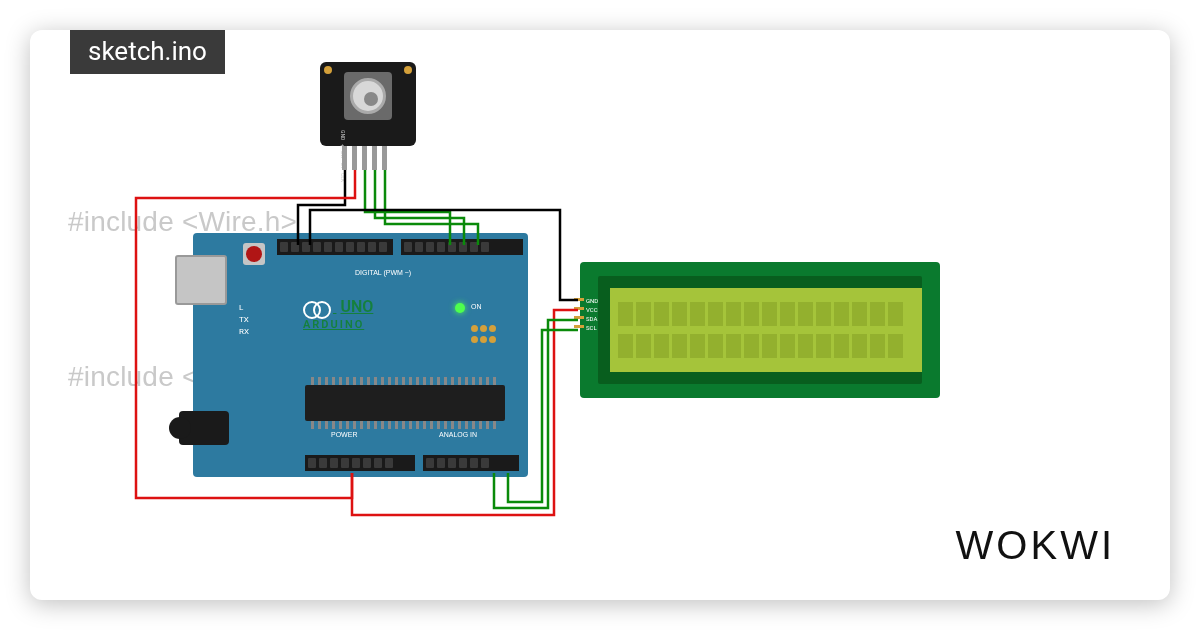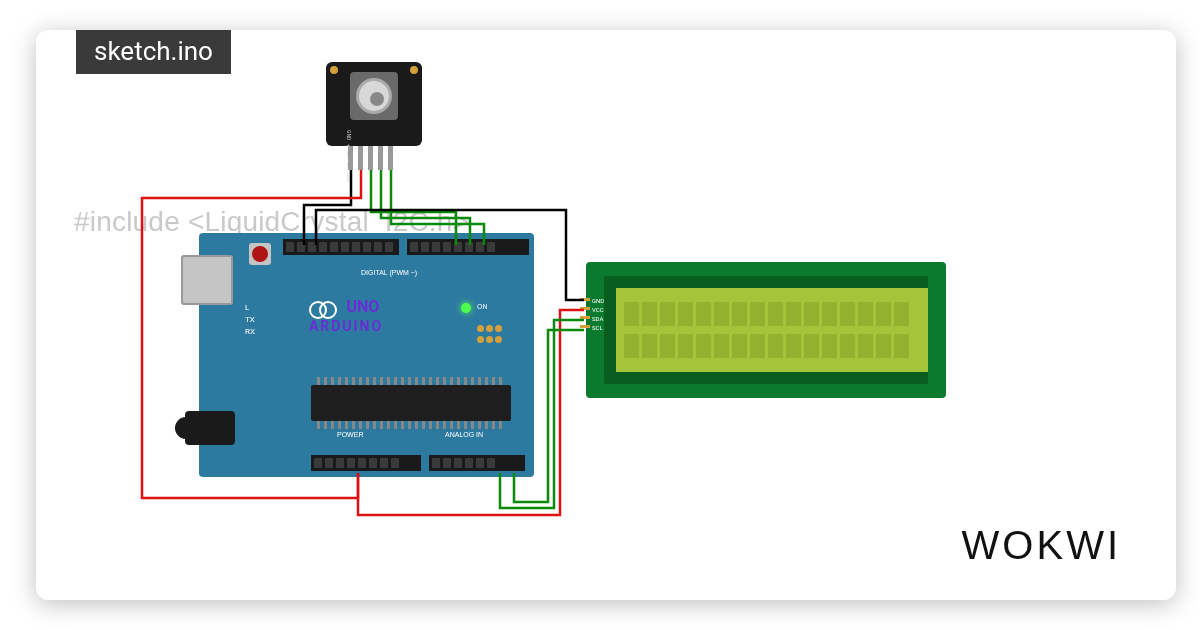--- a/index.html
+++ b/index.html
@@ -6,21 +6,21 @@
   body {
     width: 1200px;
     height: 630px;
     background: #fff;
     font-family: -apple-system, BlinkMacSystemFont, "Segoe UI", Roboto, sans-serif;
     position: relative;
     overflow: hidden;
   }
   .frame {
     position: absolute;
-    left: 36px;
+    left: 30px;
     top: 30px;
     width: 1140px;
     height: 570px;
     background: #fff;
     border-radius: 12px;
     box-shadow: 0 4px 24px rgba(0,0,0,0.25);
     overflow: hidden;
   }
   .tab {
     position: absolute;
@@ -187,23 +187,24 @@
     position: absolute;
     left: 280px; top: 88px;
     width: 10px; height: 10px;
     background: #4eff4e;
     border-radius: 50%;
     box-shadow: 0 0 6px #4eff4e;
   }
   .ard-logo {
     position: absolute;
     left: 128px; top: 82px;
-    color: #6d28d9;
+    color: #15803d;
     font-size: 14px;
     font-weight: 600;
+    text-decoration: underline;
   }
   .ard-logo-rings {
     display: inline-block;
     width: 30px; height: 14px;
     position: relative;
     vertical-align: middle;
   }
   .ard-logo-rings::before,
   .ard-logo-rings::after {
     content: "";
@@ -351,20 +352,21 @@
 </head>
 <body>
 
 <div class="frame">
 
   <div class="tab">
     <span>sketch.ino</span>
   </div>
 
   <div class="code-bg">
+    <div>#include &lt;Wire.h&gt;</div>
     <div>#include &lt;LiquidCrystal_I2C.h&gt;</div>
     <div></div>
     
     
     
     <div></div>
     
     <div></div>
     
   </div>
@@ -453,21 +455,21 @@
           <span></span>
           <span></span>
           <span></span>
           <span></span>
           <span></span>
       </div>
       <div class="ard-led"></div>
       <div class="ard-logo">
         <span class="ard-logo-rings"></span>
         <span style="font-size:16px;margin-left:4px">UNO</span>
-        <div style="font-size:14px;letter-spacing:2px;margin-top:2px">ARDUINO</div>
+        <div style="font-size:11px;letter-spacing:2px;margin-top:2px">ARDUINO</div>
       </div>
       <div class="ard-text" style="left:180px;top:54px;font-size:7px">DIGITAL (PWM ~)</div>
       <div class="ard-text" style="left:296px;top:88px;font-size:7px">ON</div>
       <div class="ard-text" style="left:156px;top:216px;font-size:7px">POWER</div>
       <div class="ard-text" style="left:264px;top:216px;font-size:7px">ANALOG IN</div>
       <div class="ard-txrx" style="top:88px">L</div>
       <div class="ard-txrx" style="top:100px">TX</div>
       <div class="ard-txrx" style="top:112px">RX</div>
     </div>
 

